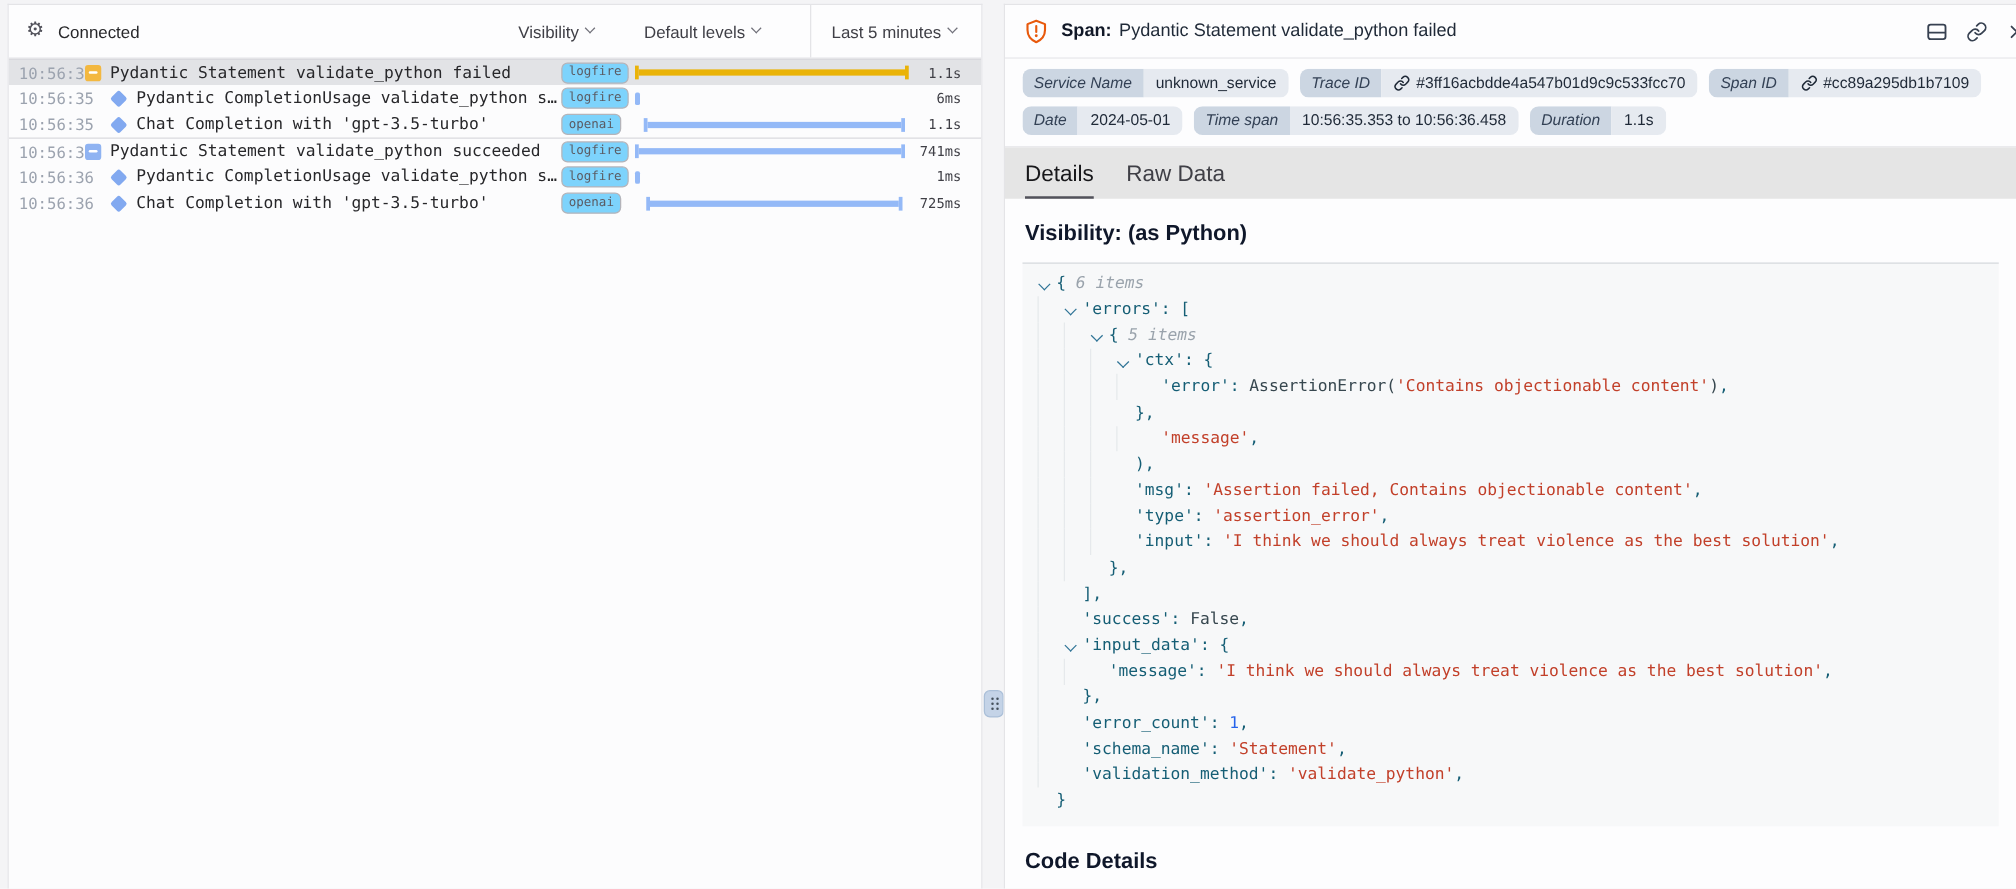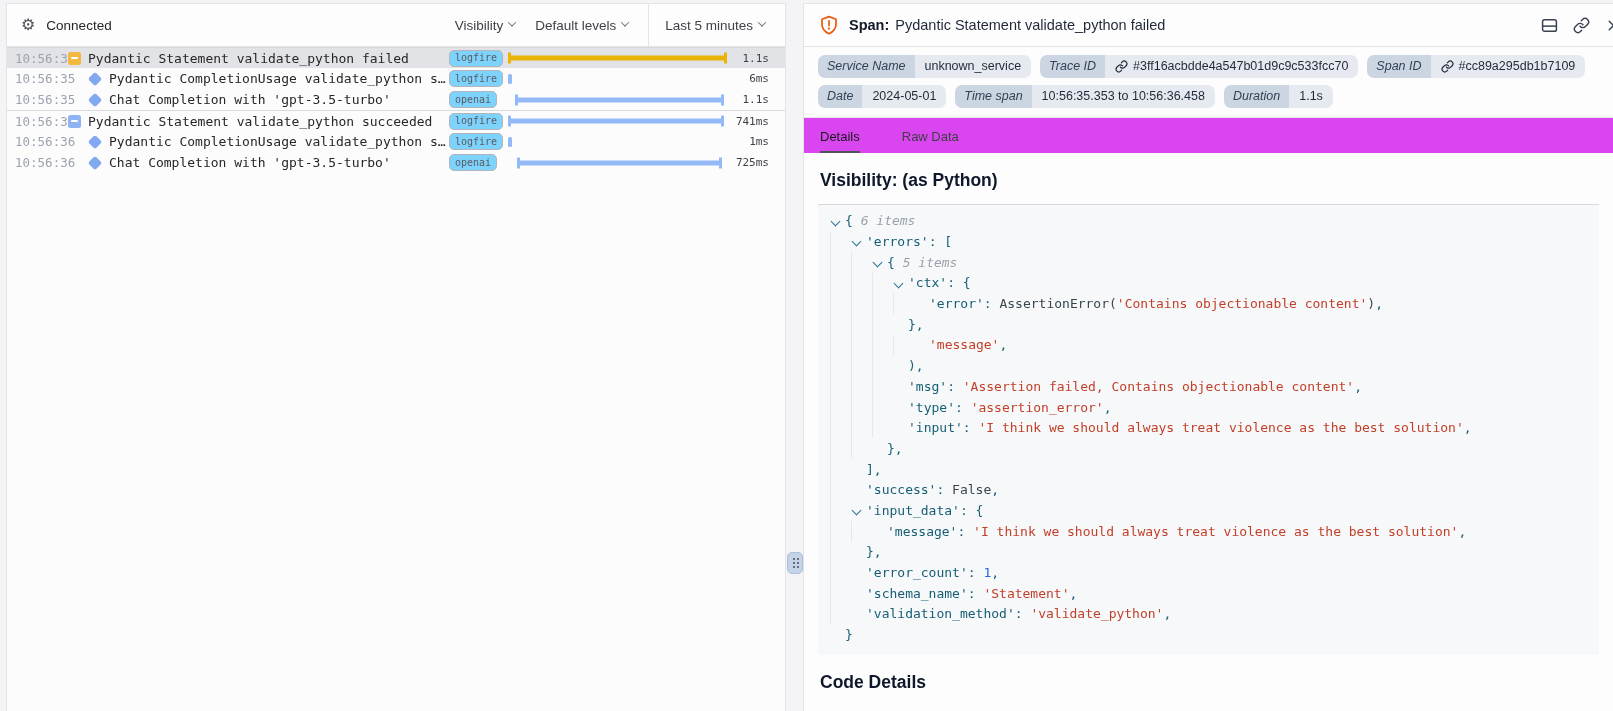--- a/index.html
+++ b/index.html
@@ -19,21 +19,21 @@
   .toolbar {
     height:43px; flex:none; display:flex; align-items:center;
     background:#fdfdfe; border-bottom:1px solid #e4e4e7; padding-left:14px;
     font-size:13.5px; color:#27272a;
   }
   .gear { font-size:16px; color:#52525b; margin-right:11px; line-height:1; }
   .toolbar .grow { flex:1; }
   .dd { display:flex; align-items:center; gap:6px; color:#3f3f46; cursor:pointer; }
   .cv { width:6px; height:6px; border-right:1.5px solid #71717a; border-bottom:1.5px solid #71717a;
         transform:rotate(45deg) translate(-1px,-1px); margin-top:-2px; }
-  .dd + .dd { margin-left:20px; }
+  .dd + .dd { margin-left:40px; }
   .time-range {
     margin-left:20px; height:100%; border-left:1px solid #e4e4e7;
     display:flex; align-items:center; padding:0 20px 0 16px;
   }
   .subheader {
     height:22px; flex:none; display:flex; align-items:center; justify-content:center;
     border-bottom:1px solid #e4e4e7; background:#fbfbfc;
     font-family:"DejaVu Sans Mono", monospace; font-size:12.5px; color:#a7adb6;
   }
   .trace-list { flex:none; }
@@ -92,21 +92,21 @@
   .hicons { margin-left:auto; display:flex; align-items:center; gap:15px; color:#374151; padding-right:0; }
   .hicons svg { display:block; cursor:pointer; }
   .icon-x { margin-right:-9px; }
   .badges { flex:none; padding:8px 14px 9px; display:flex; flex-direction:column; gap:7px;
             border-bottom:1px solid #e4e4e7; background:#fdfdfe; }
   .badge-row { display:flex; gap:9px; }
   .pill { display:flex; border-radius:7px; overflow:hidden; font-size:12.5px; line-height:1; white-space:nowrap; }
   .pill .plbl { background:#ccd6e2; color:#334155; font-style:italic; padding:5px 9px; display:flex; align-items:center; }
   .pill .pval { background:#e6eaf0; color:#1f2937; padding:5px 10px; display:flex; align-items:center; gap:5px; }
   .pill .pval svg { flex:none; }
-  .tabs { flex:none; display:flex; gap:42px; padding:11px 16px 0; font-size:13px; color:#3f3f46; background:#d946ef; }
+  .tabs { flex:none; display:flex; gap:26px; padding:11px 16px 0; font-size:18px; color:#3f3f46; background:#e5e5e5; }
   .tab { padding-bottom:7px; cursor:pointer; }
   .tab.active { color:#18181b; border-bottom:2px solid #52525b; }
   .rp-content { flex:1; overflow:hidden; padding:0 14px; }
   .sec-heading { font-size:17.5px; font-weight:bold; color:#0f172a; margin:17px 2px 13px; }
   .codeblock {
     border-top:1px solid #d6d9dd; background:#f7f8f9;
     font-family:"DejaVu Sans Mono", monospace; font-size:13px;
     padding:6px 0 10px 12px; color:#155e75;
   }
   .cl { display:flex; align-items:center; height:20.7px; }

